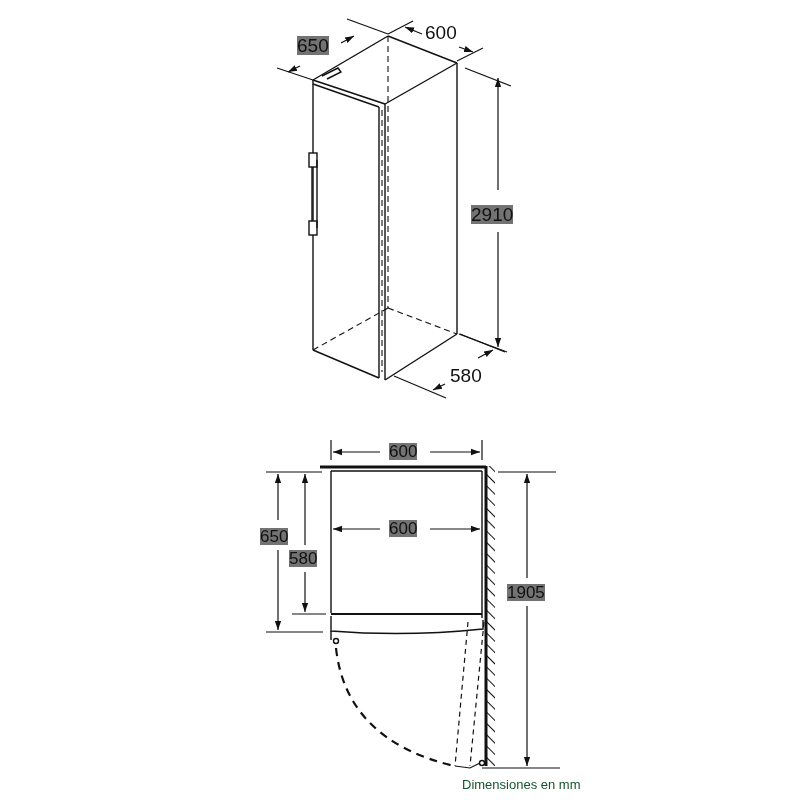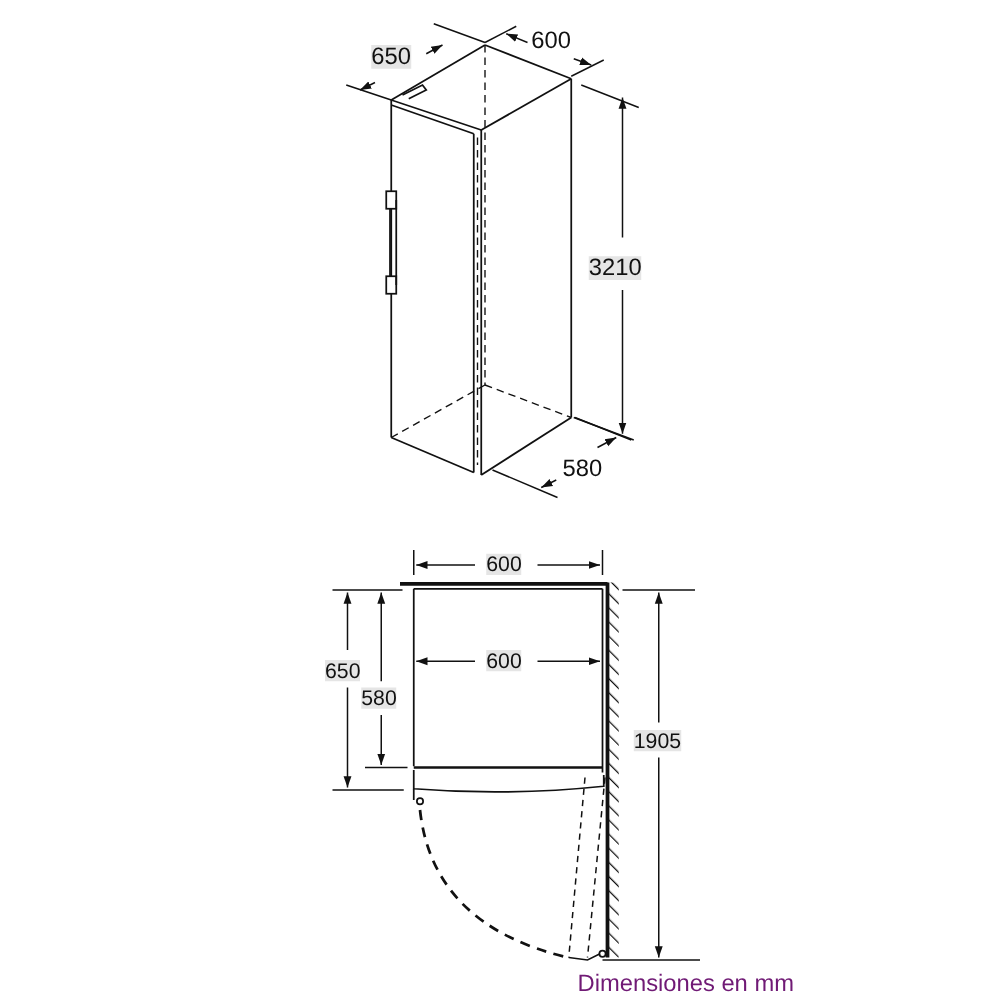--- a/index.html
+++ b/index.html
@@ -1,19 +1,19 @@
 <!DOCTYPE html>
 <html><head>
   <meta charset="utf-8">
   <style>
     html, body { margin: 0; padding: 0; background: #ffffff; }
     body { width: 800px; height: 800px; position: relative; overflow: hidden; font-family: "Liberation Sans", sans-serif; }
     svg { position: absolute; left: 0; top: 0; }
-    .dim-label { position: absolute; font-family: "Liberation Sans", sans-serif; font-size: 19px; color: #111111; line-height: 1; white-space: nowrap; background: #e5e5e5; }
-    .caption { position: absolute; font-family: "Liberation Sans", sans-serif; font-size: 19px; color: #701a75; line-height: 1; white-space: nowrap; }
+    .dim-label { position: absolute; font-family: "Liberation Sans", sans-serif; font-size: 19px; color: #111111; line-height: 1; white-space: nowrap; background: #737373; }
+    .caption { position: absolute; font-family: "Liberation Sans", sans-serif; font-size: 13px; color: #14532d; line-height: 1; white-space: nowrap; }
   </style>
 </head>
 <body>
 
 <svg width="800" height="800" viewBox="0 0 800 800" xmlns="http://www.w3.org/2000/svg">
   <defs>
     <marker id="arr" viewBox="0 0 10 10" refX="10" refY="5" markerWidth="9" markerHeight="9" orient="auto-start-reverse" markerUnits="userSpaceOnUse">
       <path d="M0,1.5 L10,5 L0,8.5 Z" fill="#111"></path>
     </marker>
     <pattern id="hatch" patternUnits="userSpaceOnUse" width="8" height="8" patternTransform="rotate(-45)">
@@ -149,21 +149,21 @@
       <line x1="498" y1="472" x2="556" y2="472"></line>
       <line x1="482" y1="768" x2="560" y2="768"></line>
       <line x1="527" y1="578" x2="527" y2="474" marker-end="url(#arr)"></line>
       <line x1="527" y1="606" x2="527" y2="766" marker-end="url(#arr)"></line>
     </g>
   </g>
 </svg>
 
 <span class="dim-label" style="left:297px; top:36px;">650</span>
 <span class="dim-label" style="left:425px; top:23px; background:transparent;">600</span>
-<span class="dim-label" style="left:471px; top:205px;">3210</span>
+<span class="dim-label" style="left:471px; top:205px;">2910</span>
 <span class="dim-label" style="left:450px; top:366px; background:transparent;">580</span>
 
 <span class="dim-label" style="left:389px; top:443px; font-size:17px;">600</span>
 <span class="dim-label" style="left:389px; top:520px; font-size:17px;">600</span>
 <span class="dim-label" style="left:260px; top:528px; font-size:17px;">650</span>
 <span class="dim-label" style="left:289px; top:550px; font-size:17px;">580</span>
 <span class="dim-label" style="left:507px; top:584px; font-size:17px;">1905</span>
 
 <span class="caption" style="left:462px; top:778px;">Dimensiones en mm</span>
 

